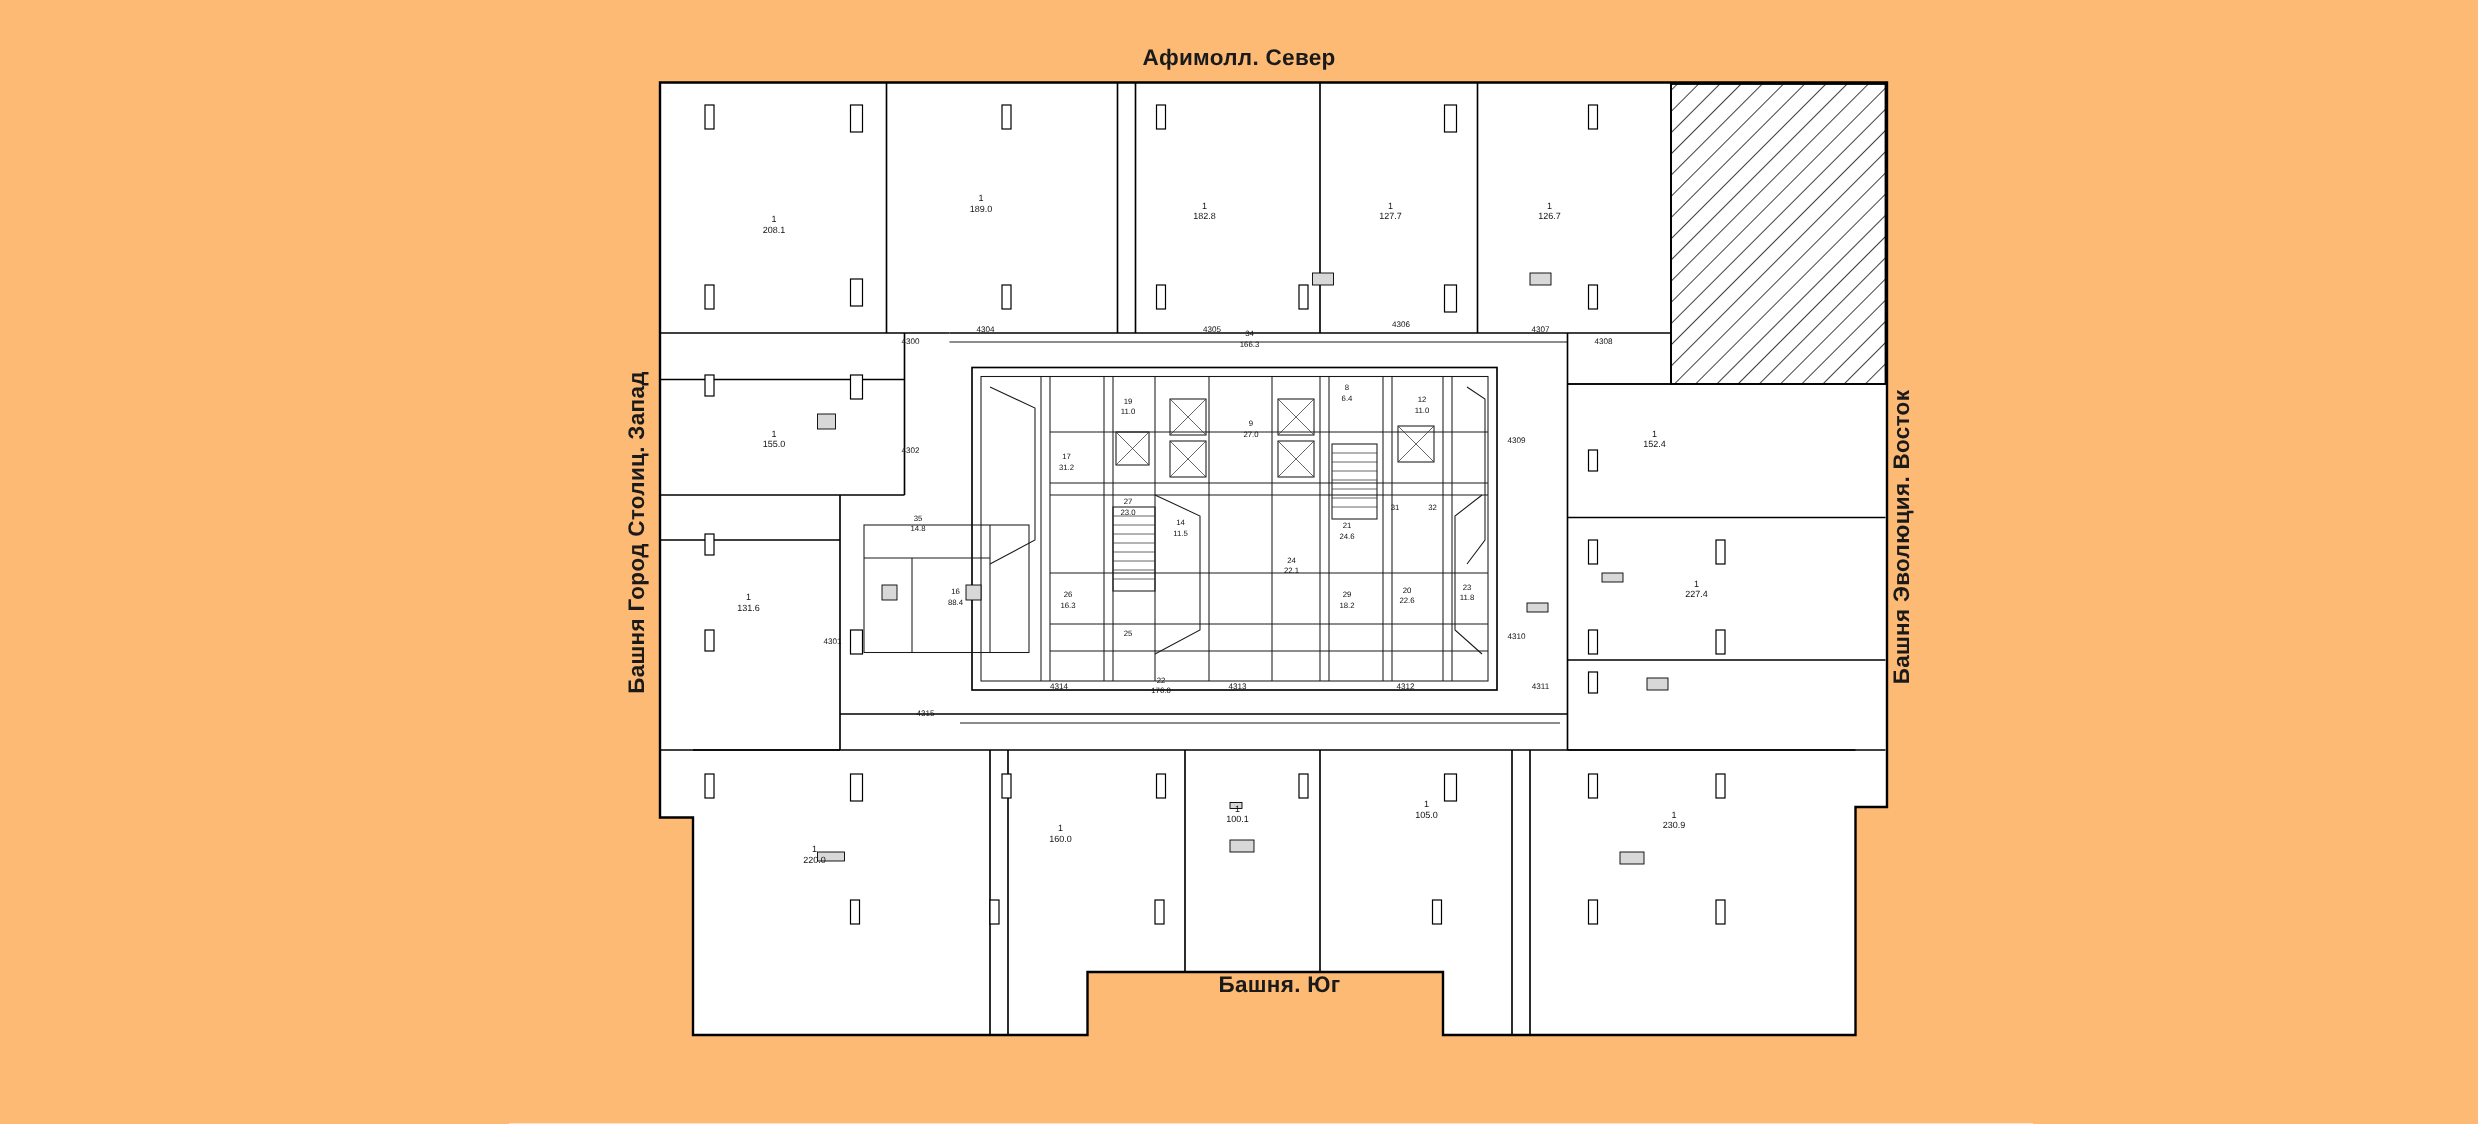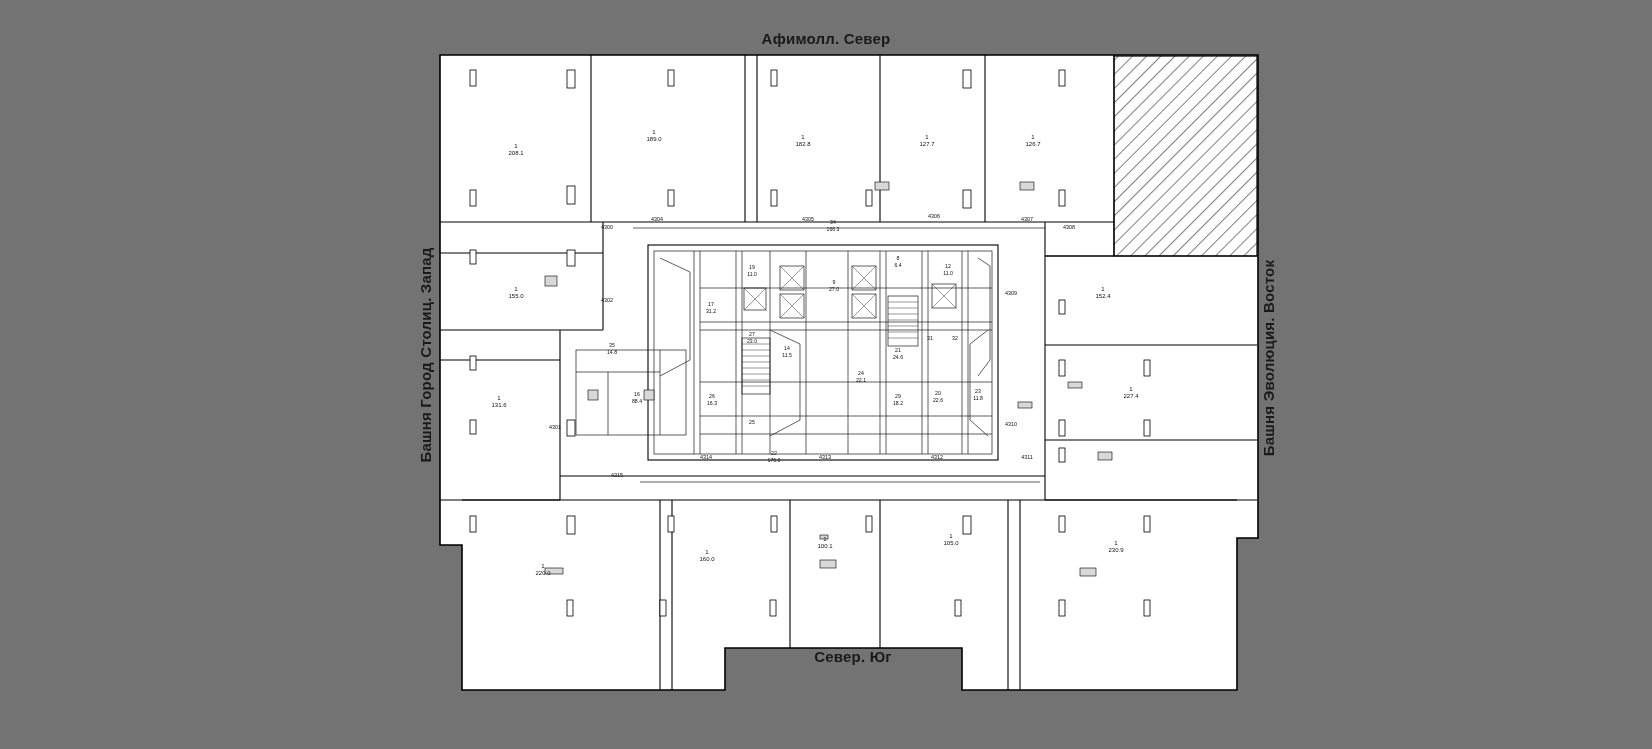--- a/index.html
+++ b/index.html
@@ -9,21 +9,21 @@
   }
   body {
     font-family: "Liberation Sans", sans-serif;
     color: #000000;
   }
   #page {
     position: relative;
     width: 1652px;
     height: 749px;
     overflow: hidden;
-    background: #737373;
+    background: #fdba74;
   }
   
   .edge-label {
     position: absolute;
     font-size: 15px;
     font-weight: bold;
     color: #1a1a1a;
     letter-spacing: 0.2px;
     white-space: nowrap;
   }
@@ -102,21 +102,21 @@
     fill: #111111;
     text-anchor: middle;
   }
 </style>
 </head>
 <body>
 
 <div id="page">
 
   <div class="edge-label" id="label-north">Афимолл. Север</div>
-  <div class="edge-label" id="label-south">Север. Юг</div>
+  <div class="edge-label" id="label-south">Башня. Юг</div>
   <div class="edge-label" id="label-west">Башня Город Столиц. Запад</div>
   <div class="edge-label" id="label-east">Башня Эволюция. Восток</div>
 
   <svg id="plan-svg" viewBox="0 0 1652 749">
     <defs>
       <pattern id="hatch45" width="10" height="10" patternUnits="userSpaceOnUse" patternTransform="rotate(45)">
         <line x1="0" y1="0" x2="0" y2="10" stroke="#000000" stroke-width="1"></line>
       </pattern>
     </defs>
 

